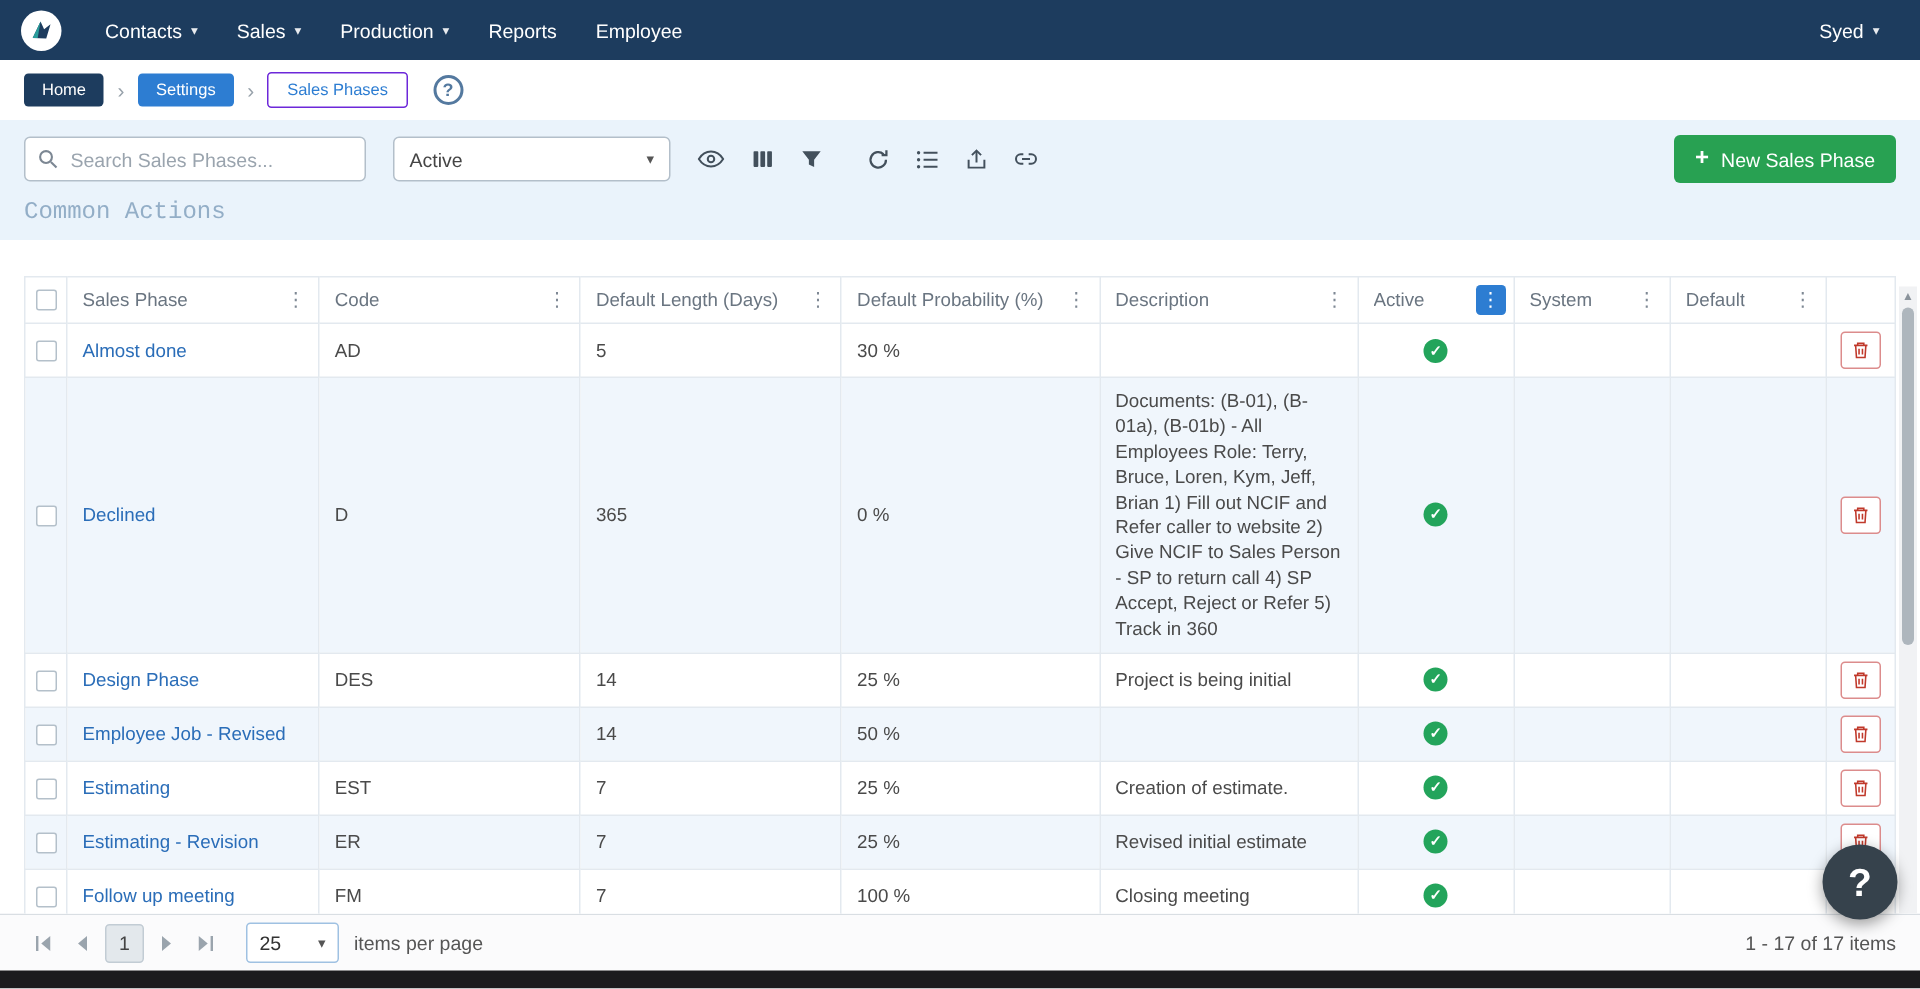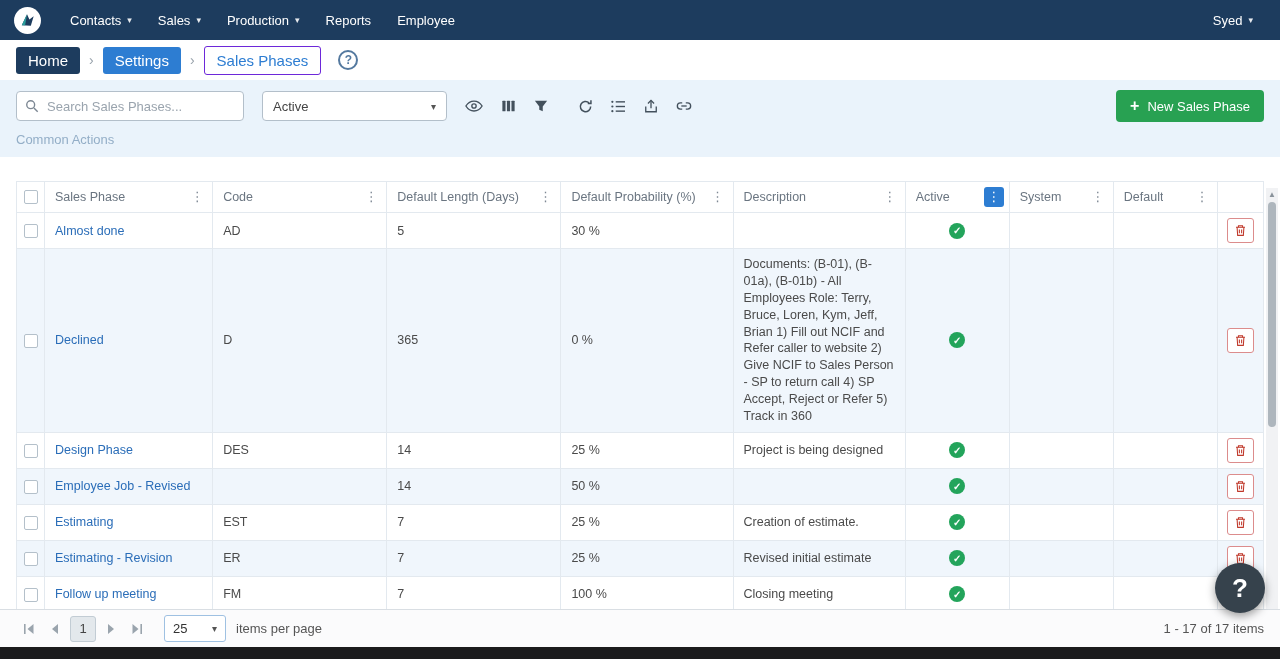--- a/index.html
+++ b/index.html
@@ -13,21 +13,21 @@
   .brand { width: 27px; height: 27px; border-radius: 50%; background: #fff; display: flex;
     align-items: center; justify-content: center; margin-right: 16px; cursor: pointer; }
   .nav-item { font-size: 13px; padding: 0 13px; height: 30px; display: flex; align-items: center;
     gap: 6px; cursor: pointer; white-space: nowrap; }
   .nav-caret { font-size: 9px; opacity: .9; }
   .nav-user { margin-left: auto; }
 
   
   .breadcrumb-bar { height: 40px; flex: 0 0 40px; display: flex; align-items: center;
     padding: 0 16px; gap: 9px; background: #fff; }
-  .pill { font-size: 15px; padding: 5px 12px; border-radius: 3px; cursor: pointer; white-space: nowrap; }
+  .pill { font-size: 11px; padding: 5px 12px; border-radius: 3px; cursor: pointer; white-space: nowrap; }
   .pill-home { background: #1d3c5e; color: #fff; }
   .pill-settings { background: #2d7dd2; color: #fff; }
   .pill-current { background: #fff; color: #2d7dd2; border: 1px solid #6d28d9; }
   .crumb-sep { color: #98a2ab; font-size: 14px; }
   .help-round { width: 20px; height: 20px; border: 2px solid #54799f; color: #54799f; border-radius: 50%;
     font-size: 12px; font-weight: bold; display: flex; align-items: center; justify-content: center;
     margin-left: 8px; cursor: pointer; }
 
   
   .toolbar-area { background: #eaf3fb; padding: 10px 16px 4px; flex: 0 0 auto; }
@@ -42,21 +42,21 @@
     border-radius: 4px; display: flex; align-items: center; justify-content: space-between;
     padding: 0 10px; font-size: 13px; color: #444; cursor: pointer; }
   .select-caret { color: #555; font-size: 10px; }
   .tool-icons { display: flex; align-items: center; gap: 18px; margin-left: 18px; }
   .tool-icons.second { margin-left: 30px; }
   .icon-btn { line-height: 0; cursor: pointer; color: #43505c; background: none; border: none; padding: 0; }
   .new-btn { margin-left: auto; background: #28a152; color: #fff; border: none; border-radius: 4px;
     height: 32px; padding: 0 14px; font-size: 13px; display: flex; align-items: center; gap: 8px;
     cursor: pointer; font-family: "Liberation Sans", sans-serif; }
   .new-btn .plus { font-size: 16px; font-weight: bold; line-height: 1; }
-  .common-actions { margin-top: 10px; padding-bottom: 6px; font-size: 13px; color: #93aec7; cursor: pointer; }
+  .common-actions { margin-top: 10px; padding-bottom: 6px; font-size: 16px; color: #93aec7; cursor: pointer; font-family: Liberation Mono, monospace; }
 
   
   .table-wrap { position: relative; flex: 1 1 auto; overflow: hidden; padding: 0 16px; background: #fff; }
   table.grid { width: 100%; border-collapse: collapse; table-layout: fixed; margin-top: 24px; }
   .grid th, .grid td { border: 1px solid #e3e9ef; font-size: 12.5px; padding: 7px 10px;
     vertical-align: middle; color: #4a4a4a; text-align: left; overflow: hidden; }
   .grid th { color: #6a7581; font-weight: 400; background: #fff; padding: 5px 5px 5px 10px; }
   .th-inner { display: flex; align-items: center; justify-content: space-between; gap: 4px; }
   .col-label { white-space: nowrap; overflow: hidden; text-overflow: ellipsis; }
   .col-menu { color: #7e8894; font-size: 13px; width: 20px; height: 20px; line-height: 20px;
@@ -328,21 +328,21 @@
                   <path d="M6.6 6.8v4.6M9.4 6.8v4.6"></path>
                 </svg>
               </button></td>
           </tr>
           <tr>
             <td class="cb-cell"><span class="cb"></span></td>
             <td><a class="row-link">Design Phase</a></td>
             <td>DES</td>
             <td>14</td>
             <td>25 %</td>
-            <td class="desc-cell">Project is being designed</td>
+            <td class="desc-cell">Project is being initial</td>
             <td class="center"><span class="check">✓</span></td>
             <td></td>
             <td></td>
             <td class="action-cell"><button class="trash-btn">
                 <svg width="13" height="13" viewBox="0 0 16 16" fill="none" stroke="#c0392b" stroke-width="1.3">
                   <path d="M2.5 4h11"></path>
                   <path d="M5.5 4V2.2h5V4"></path>
                   <path d="M3.8 4l.7 10h7l.7-10"></path>
                   <path d="M6.6 6.8v4.6M9.4 6.8v4.6"></path>
                 </svg>

